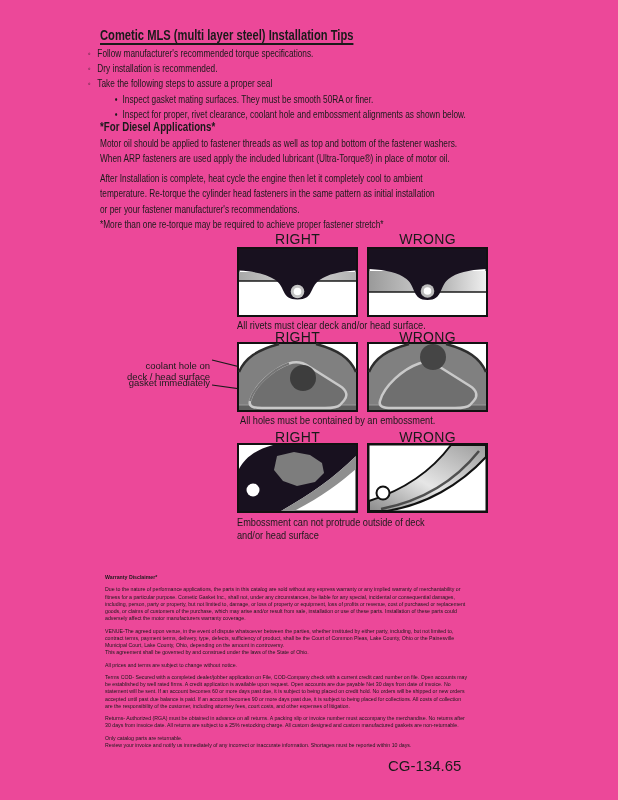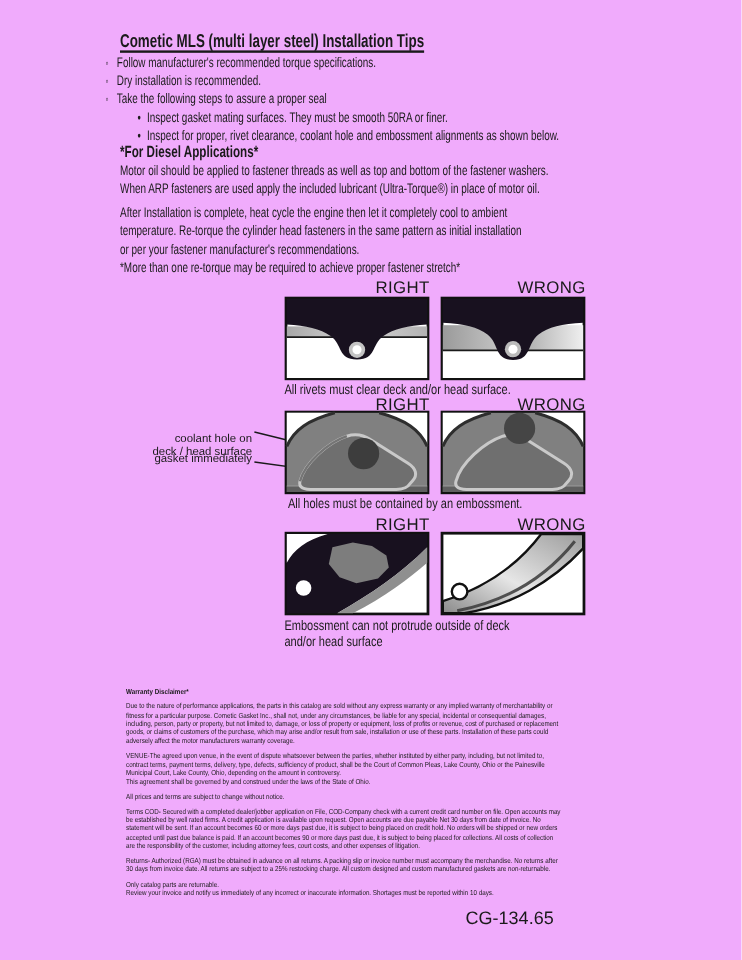--- a/index.html
+++ b/index.html
@@ -1,18 +1,18 @@
 <!DOCTYPE html>
 <html><head>
 <meta charset="utf-8">
 <style>
   * { margin:0; padding:0; box-sizing:border-box; }
   html,body { background:#ffffff; }
   body { font-family:"Liberation Sans", sans-serif; color:#1a1a1a; }
-  .page { position:relative; width:618px; height:800px; background:#f0abfc; overflow:hidden; }
+  .page { position:relative; width:618px; height:800px; background:#ec4899; overflow:hidden; }
 
   .cond { transform:scaleX(0.72); transform-origin:0 0; }
   .cond83 { transform:scaleX(0.8); transform-origin:0 0; }
   .cond87 { transform:scaleX(0.87); transform-origin:0 0; }
 
   .title { position:absolute; left:100px; top:26px; font-size:15.5px; font-weight:bold;
            white-space:nowrap; text-decoration:underline; text-underline-offset:3px;
            text-decoration-thickness:1.5px; }
 
   .tips { position:absolute; left:88px; top:46px; font-size:11.5px; line-height:15.2px; white-space:nowrap; }
@@ -20,21 +20,21 @@
   .tip-marker { width:13px; font-size:10px; flex:none; }
   .sub-tips { margin-left:37px; }
   .sub-tips .tip-marker { width:11px; font-size:11px; }
 
   .diesel { position:absolute; left:100px; top:119px; width:500px; }
   .diesel-heading { position:absolute; top:0; left:0; font-size:13.5px; font-weight:bold; white-space:nowrap; }
   .diesel-p1 { position:absolute; top:17px; left:0; font-size:11.5px; line-height:15.4px; white-space:pre; }
   .diesel-p2 { position:absolute; top:52px; left:0; font-size:11.5px; line-height:15.4px; white-space:pre; }
   .diesel-note { position:absolute; top:99px; left:0; font-size:11.5px; white-space:nowrap; }
 
-  .dlabel { position:absolute; width:121px; text-align:right; font-size:14px; letter-spacing:0.3px; }
+  .dlabel { position:absolute; width:121px; text-align:center; font-size:14px; letter-spacing:0.3px; }
   .dimg { position:absolute; width:121px; height:70px; }
   .dimg svg { display:block; width:121px; height:70px; }
   .caption { position:absolute; font-size:11.5px; line-height:12.5px; white-space:pre; }
 
   .ann { position:absolute; font-size:9.5px; line-height:11px; text-align:right; width:98px; white-space:pre; }
   .ann-lines { position:absolute; left:210px; top:348px; width:95px; height:50px; }
 
   .warranty { position:absolute; left:105px; top:574px; width:470px; font-size:6px; line-height:7.25px; }
   .warranty h4 { font-size:6px; margin-bottom:5px; }
   .warranty p { white-space:pre-line; margin-bottom:5px; }

